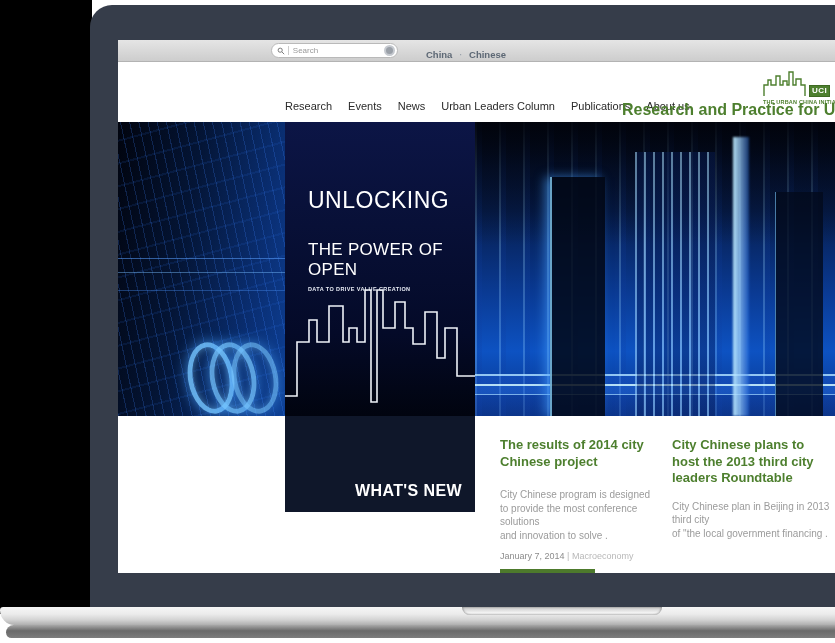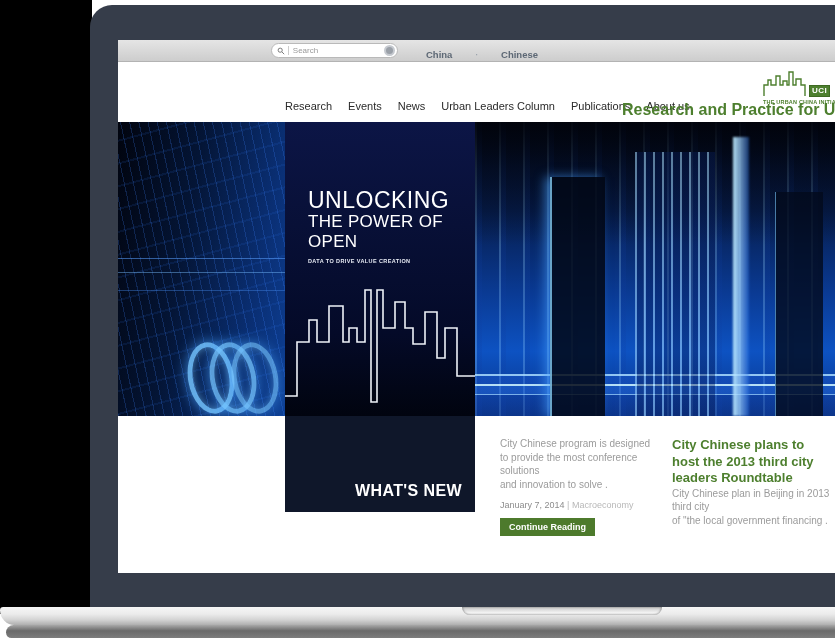--- a/index.html
+++ b/index.html
@@ -23,21 +23,21 @@
   .screen { position:absolute; left:118px; top:40px; width:717px; height:533px; background:#fff; overflow:hidden; z-index:3; }
 
   
   .chrome { position:relative; height:22px; background:linear-gradient(180deg,#e5e5e5,#cdcdcd); border-bottom:1px solid #b3b3b3; }
   .search-pill { position:absolute; left:153px; top:3px; width:127px; height:15px; background:#fff; border:1px solid #b9b9b9; border-radius:9px; display:flex; align-items:center; padding:0 2px 0 5px; }
   .search-pill .mag { width:8px; height:8px; flex:0 0 auto; }
   .search-pill .sep { width:1px; height:9px; background:#ccc; margin:0 4px 0 3px; }
   .search-input { flex:1 1 auto; border:0; outline:0; background:transparent; font-size:8px; color:#555; min-width:0; font-family:"Liberation Sans", sans-serif; }
   .search-input::placeholder { color:#9a9a9a; }
   .search-go { width:11px; height:11px; border-radius:50%; background:#9aa0a8; border:2px solid #c6cad0; flex:0 0 auto; cursor:pointer; }
-  .lang { position:absolute; left:308px; top:0; height:28px; display:flex; align-items:center; gap:23px; font-size:9.5px; font-weight:bold; color:#5d6875; }
+  .lang { position:absolute; left:308px; top:0; height:28px; display:flex; align-items:center; gap:7px; font-size:9.5px; font-weight:bold; color:#5d6875; }
   .lang a { cursor:pointer; }
   .lang .dot { color:#9aa2ac; font-size:8px; }
 
   
   .site-header { position:relative; height:60px; background:#fff; }
   .nav { position:absolute; left:167px; top:38px; display:flex; gap:16px; font-size:11px; color:#2a2a2a; }
   .nav span { cursor:pointer; white-space:nowrap; }
   .tagline { position:absolute; left:504px; top:39px; font-size:16px; font-weight:600; color:#4d7f2e; white-space:nowrap; }
   .logo { position:absolute; left:645px; top:7px; width:70px; cursor:pointer; }
   .logo-row { display:flex; align-items:flex-end; }
@@ -73,34 +73,34 @@
     background:linear-gradient(90deg, rgba(190,235,255,.95), rgba(40,110,230,.4)); }
   .hr-b4 { position:absolute; left:300px; top:70px; width:48px; height:224px; background:rgba(3,10,28,.8);
     border-left:1px solid rgba(120,200,255,.6); }
 
   
   .center-panel { position:absolute; left:167px; top:82px; width:190px; height:394px; z-index:6; }
   .panel-hero { position:relative; height:294px; overflow:hidden;
     background:linear-gradient(180deg,#0c1546 0%,#081037 35%,#040a28 72%,#01040f 100%); }
   .hero-copy { position:absolute; left:23px; top:66px; color:#fff; }
   .hero-title1 { font-size:23px; letter-spacing:.5px; font-weight:400; line-height:1.05; }
-  .hero-title2 { font-size:17px; letter-spacing:.3px; font-weight:400; line-height:1.15; }
+  .hero-title2 { font-size:17px; letter-spacing:.3px; font-weight:400; line-height:1.15;margin-top:28px; }
   .hero-sub { font-size:5.5px; font-weight:bold; letter-spacing:.4px; margin-top:7px; color:#e8ecf5; }
   .panel-skyline { position:absolute; left:0; bottom:0; width:190px; height:132px; }
   .panel-news { height:96px; background:#0f172a; display:flex; align-items:flex-end; justify-content:flex-end; padding:12px 13px; }
   .whats-new { color:#fff; font-size:16px; font-weight:600; letter-spacing:.4px; }
 
   
   .lower { position:relative; height:157px; background:#fff; }
   .article { position:absolute; top:21px; }
   .article-1 { left:382px; width:162px; }
   .article-2 { left:554px; width:163px; }
   .article h3 { color:#4d7f2e; font-size:13px; line-height:1.28; font-weight:bold; cursor:pointer; }
   .article-1 h3 { margin-bottom:18px; }
-  .article-2 h3 { }
+  .article-2 h3 { margin-bottom:13px; }
   .body-line { font-size:10px; line-height:13.5px; color:#9b9b9b; }
   .para { margin-bottom:9px; }
   .dateline { font-size:9px; color:#8c8c8c; margin-top:7px; white-space:nowrap; }
   .dateline .cat { color:#b8b8b8; }
   .cta-btn { display:inline-block; margin-top:8px; background:#4d7a2c; color:#fff; font-size:9px; font-weight:bold;
     padding:4px 9px; border:0; cursor:pointer; font-family:"Liberation Sans", sans-serif; }
 </style>
 </head>
 <body>
 
@@ -175,20 +175,21 @@
           <path d="M0 112 L12 112 L12 58 L24 58 L24 36 L32 36 L32 58 L44 58 L44 22 L58 22 L58 58 L64 58 L64 44 L72 44 L72 58 L80 58 L80 6 L86 6 L86 118 L92 118 L92 6 L98 6 L98 44 L110 44 L110 18 L120 18 L120 44 L128 44 L128 60 L140 60 L140 28 L152 28 L152 74 L160 74 L160 44 L172 44 L172 92 L190 92" fill="none" stroke="#eef2f8" stroke-width="1.6"></path>
         </svg>
       </div>
       <div class="panel-news">
         <span class="whats-new">WHAT'S NEW</span>
       </div>
     </div>
 
     <div class="lower">
       <div class="article article-1">
+        <h3>The results of 2014 city Chinese project</h3>
         <div class="para">
           <div class="body-line">City Chinese program is designed</div>
           <div class="body-line">to provide the most conference</div>
           <div class="body-line">solutions</div>
           <div class="body-line">and innovation to solve .</div>
         </div>
         <div class="dateline">
           <span>January 7, 2014</span>
           <span class="cat">|</span>
           <span class="cat">Macroeconomy</span>

